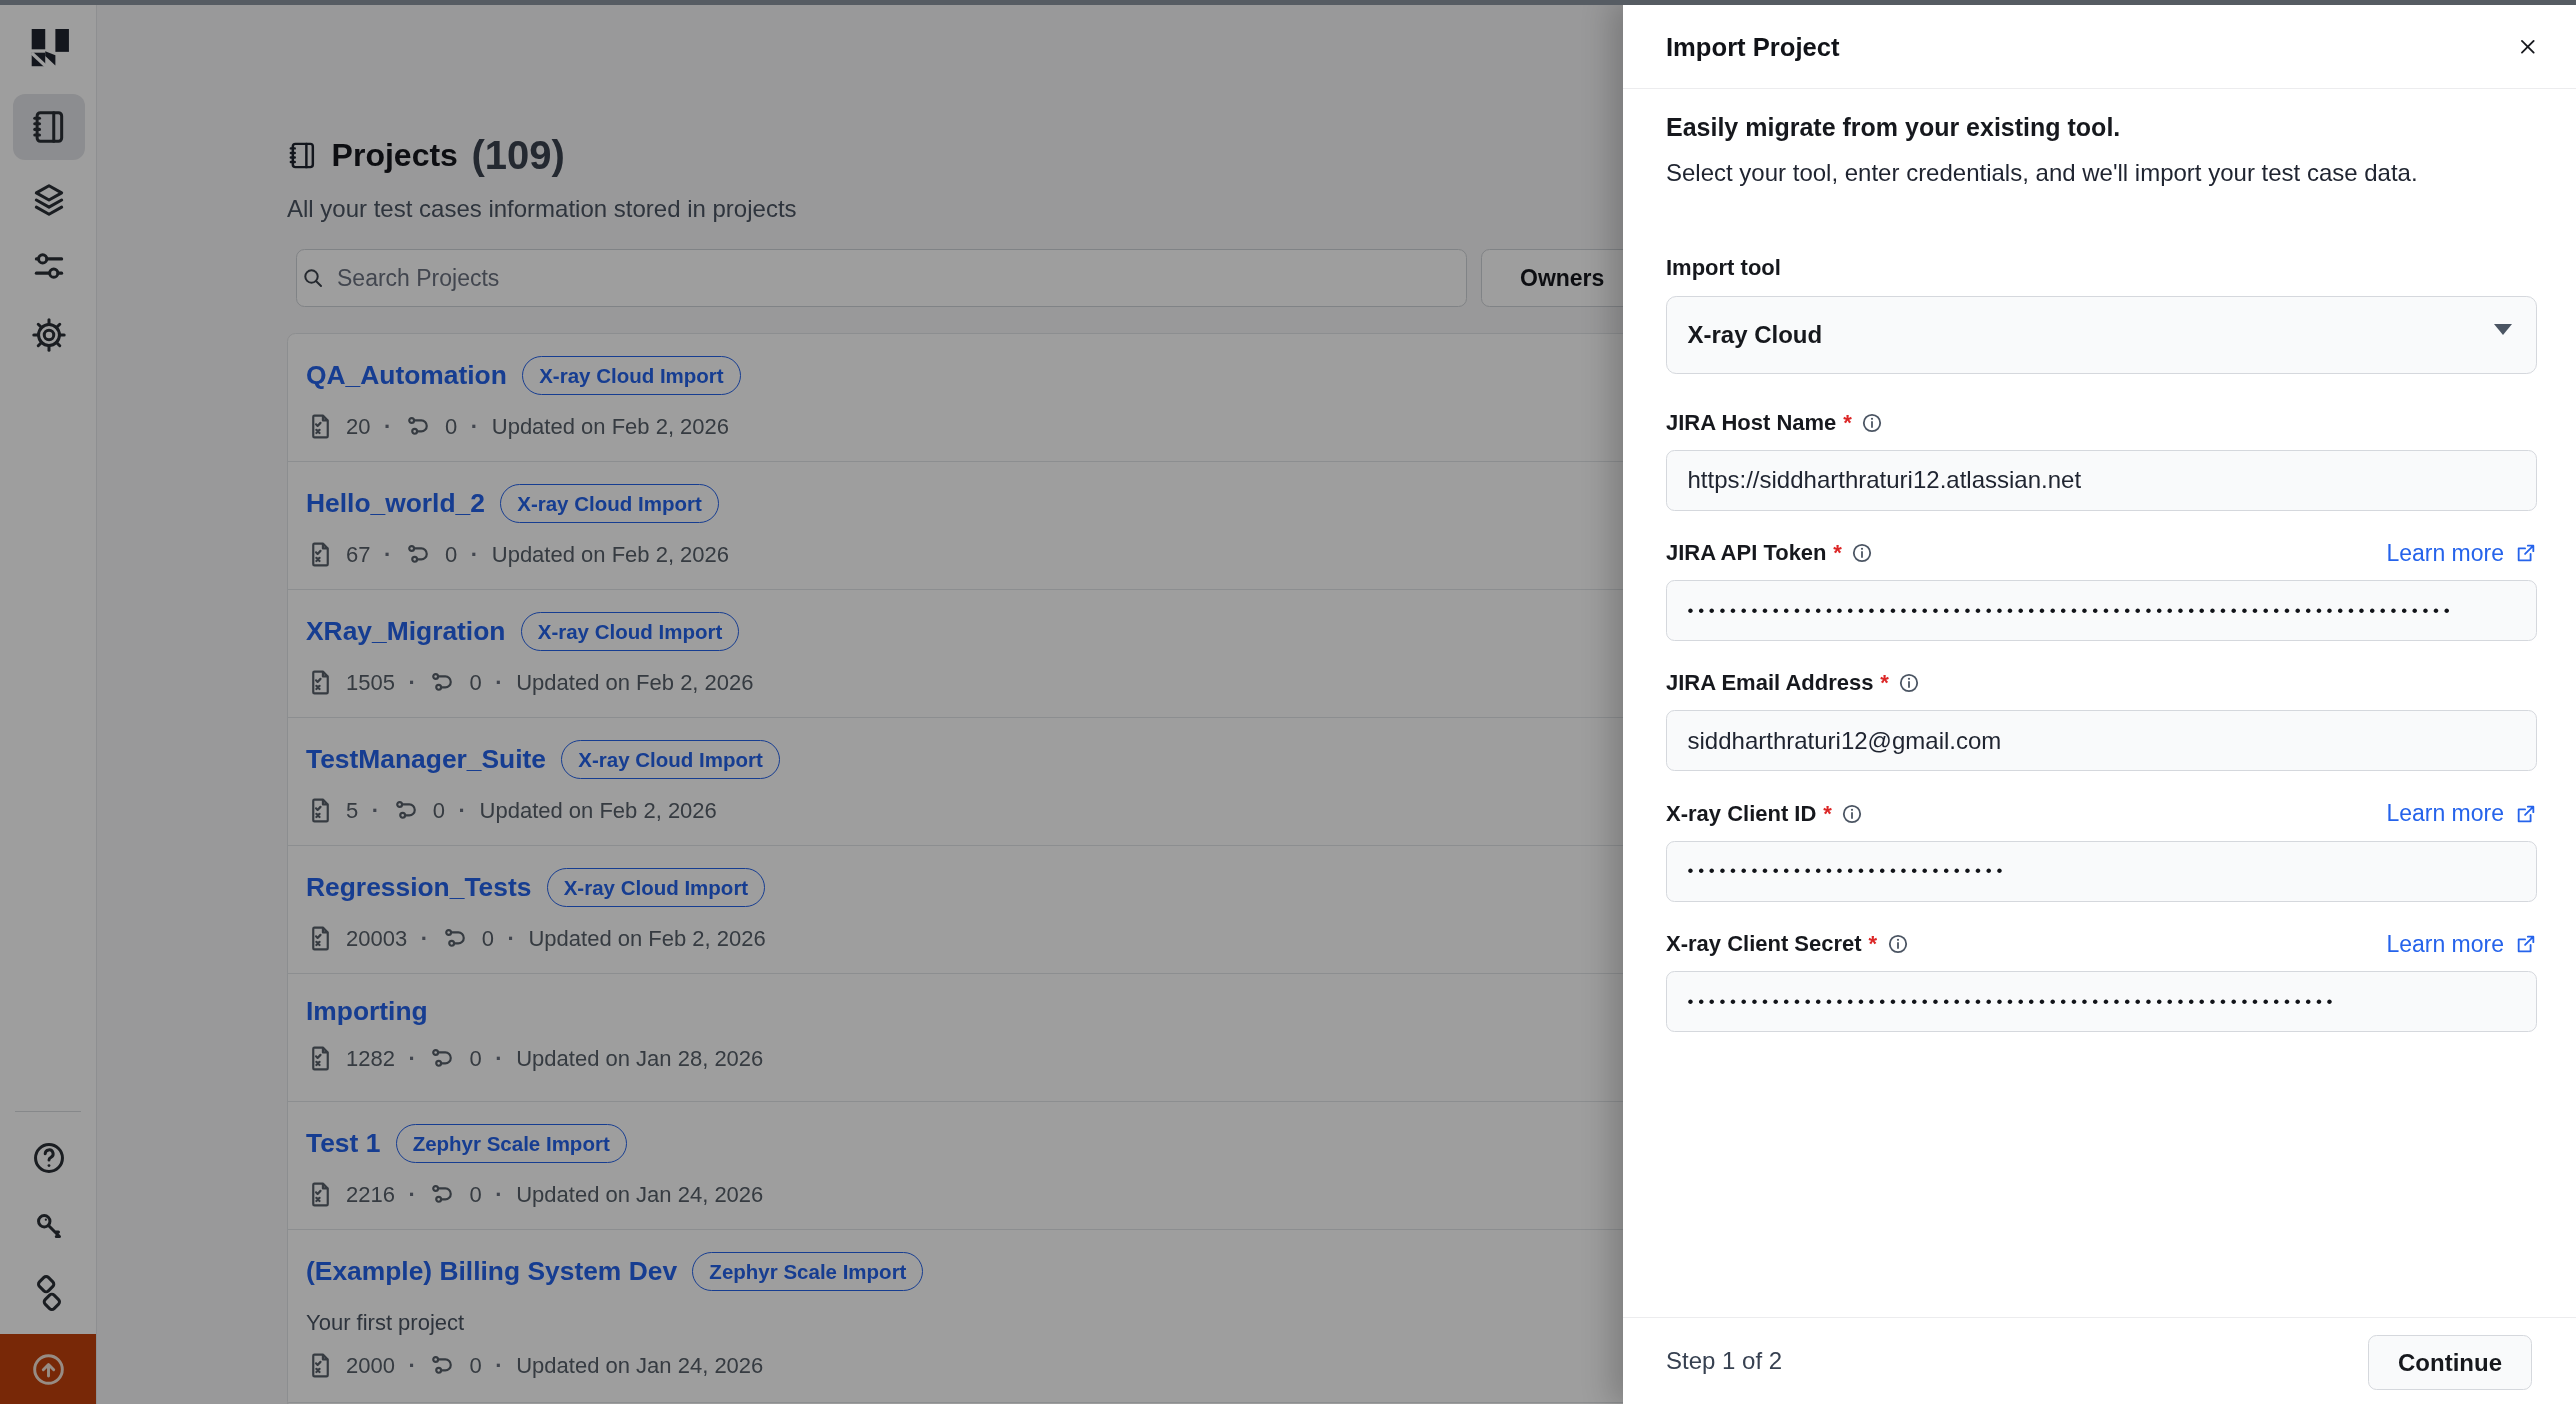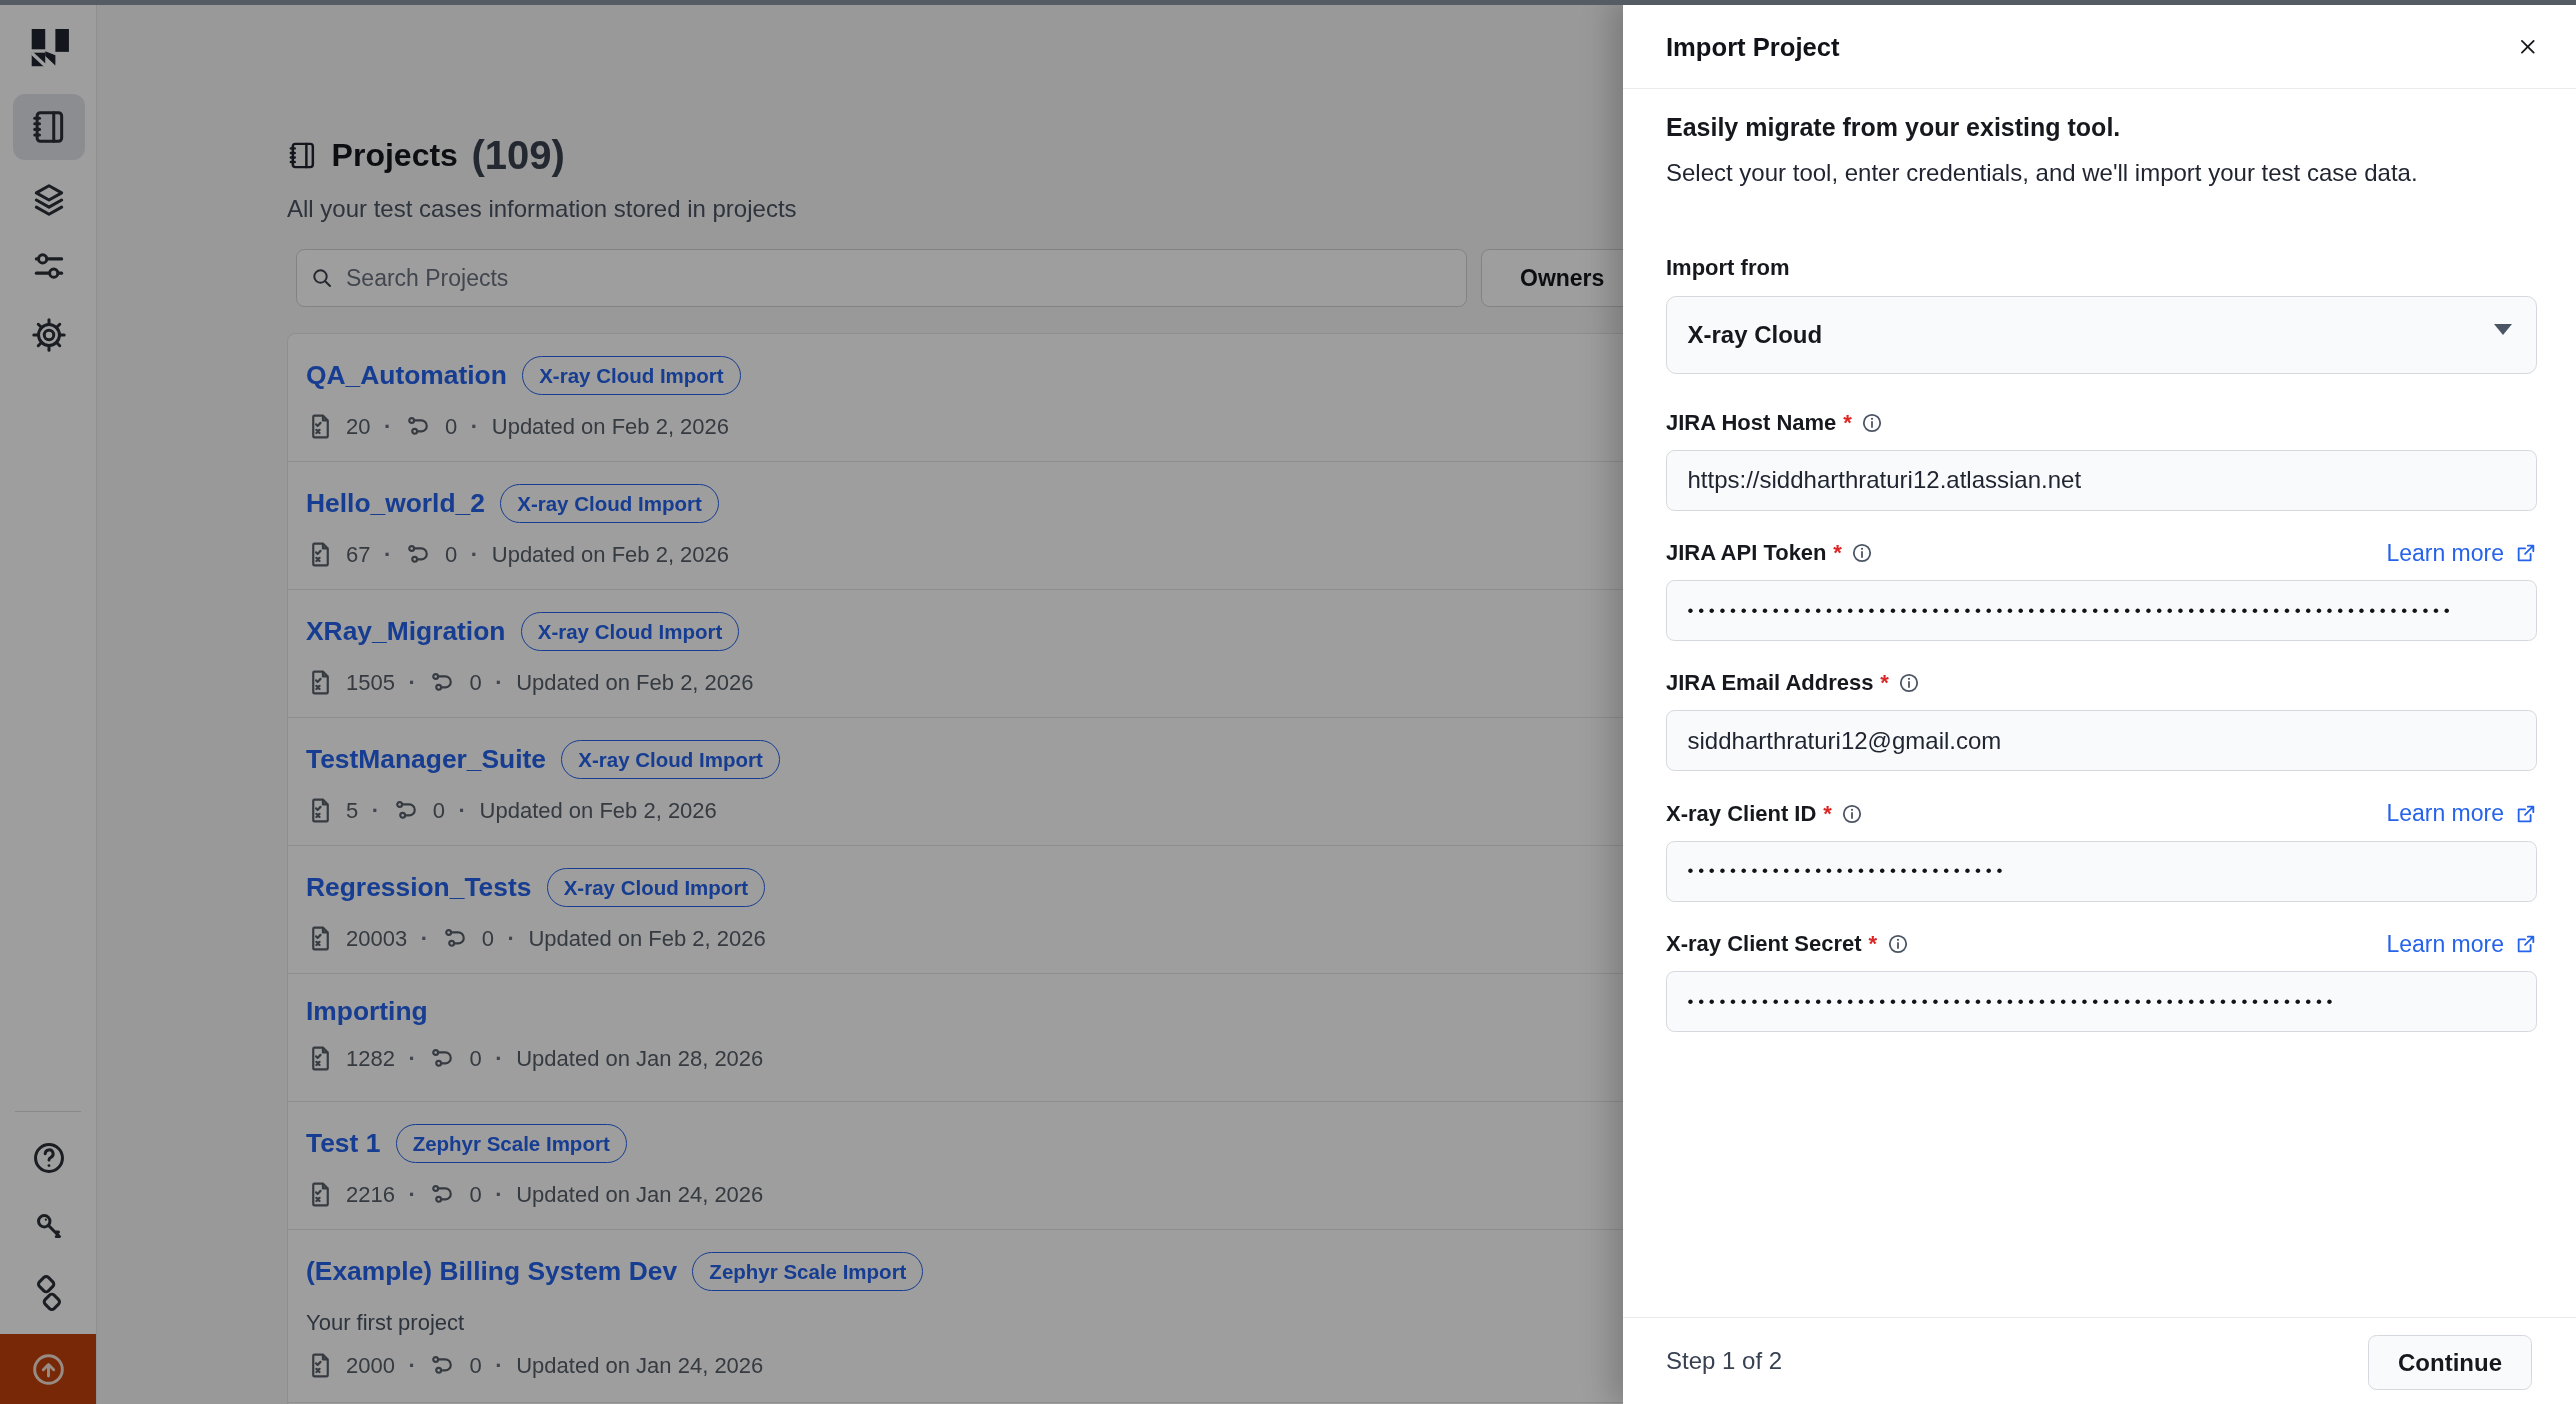--- a/index.html
+++ b/index.html
@@ -28,21 +28,21 @@
   
   #content { position:absolute; left:97px; top:5.1px; width:2479px; height:1400px; background:#f7f7f8; }
   .page-head { position:absolute; left:190px; top:128px; }
   .page-head .row1 { display:flex; align-items:center; gap:13.6px; }
   .page-head svg { width:31px; height:31px; stroke:#1f2430; fill:none; stroke-width:1.9; stroke-linecap:round; stroke-linejoin:round; }
   .pg-title { font-size:32px; font-weight:700; color:#16181d; }
   .pg-count { font-size:40px; font-weight:600; color:#3b4350;text-align:center; }
   .pg-sub { margin-top:17px; font-size:24px; color:#4b5563; }
 
   .searchbar { position:absolute; left:199px; top:244px; width:1171px; height:58px; background:#fff;
-               border:0.9px solid #cfd3d8; border-radius:8.5px; display:flex; align-items:center; padding:0 13px; }
+               border:0.9px solid #cfd3d8; border-radius:8.5px; display:flex; align-items:center; padding:0 4px; }
   .searchbar svg { width:24px; height:24px; stroke:#3c434c; fill:none; stroke-width:2; stroke-linecap:round; }
   .searchbar input { border:none; outline:none; background:transparent; margin-left:12px; width:1023px;
                      font-size:23px; color:#1f2430; font-family:"Liberation Sans",sans-serif; }
   .searchbar input::placeholder { color:#6b7280; }
   .owners-btn { position:absolute; left:1384px; top:244px; width:213px; height:58px; background:#fff;
                 border:0.9px solid #cfd3d8; border-radius:8.5px; display:flex; align-items:center;
                 padding-left:38px; font-size:23px; font-weight:600; color:#16181d; }
 
   .proj-list { position:absolute; left:190px; top:328px; width:1500px; height:1077px; background:#fff;
                border:0.9px solid #e3e5e8; border-radius:8.5px; overflow:hidden; }
@@ -433,21 +433,21 @@
           <line x1="17.5" y1="6.5" x2="6.5" y2="17.5"></line>
       </svg>
     </div>
   </div>
 
   <div class="dr-body">
     <div class="intro-h">Easily migrate from your existing tool.</div>
     <div class="intro-s">Select your tool, enter credentials, and we'll import your test case data.</div>
 
     <div class="f-label-row" style="margin-top:68px;">
-      <span class="f-label">Import from</span>
+      <span class="f-label">Import tool</span>
     </div>
     <div class="select" style="margin-top:15.3px;">
       <span class="val">X-ray Cloud</span>
       <span class="caret"></span>
     </div>
 
     
     <div class="f-label-row" style="margin-top:36px;">
       <span class="f-label">JIRA Host Name</span>
       <span class="f-req">*</span>

